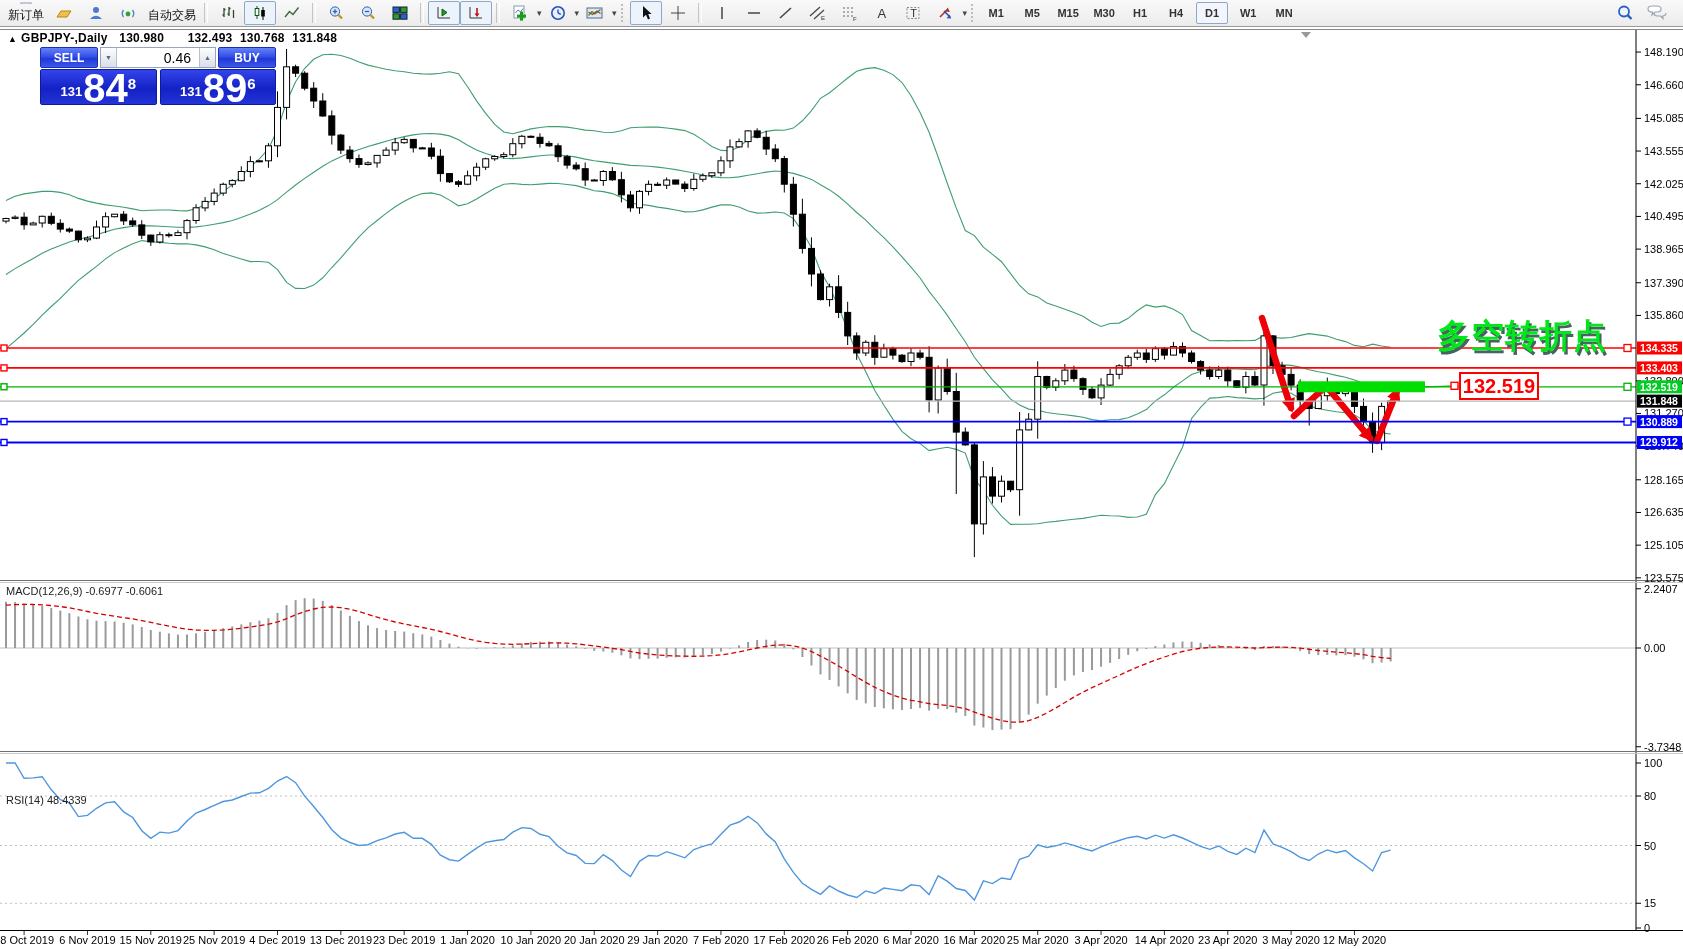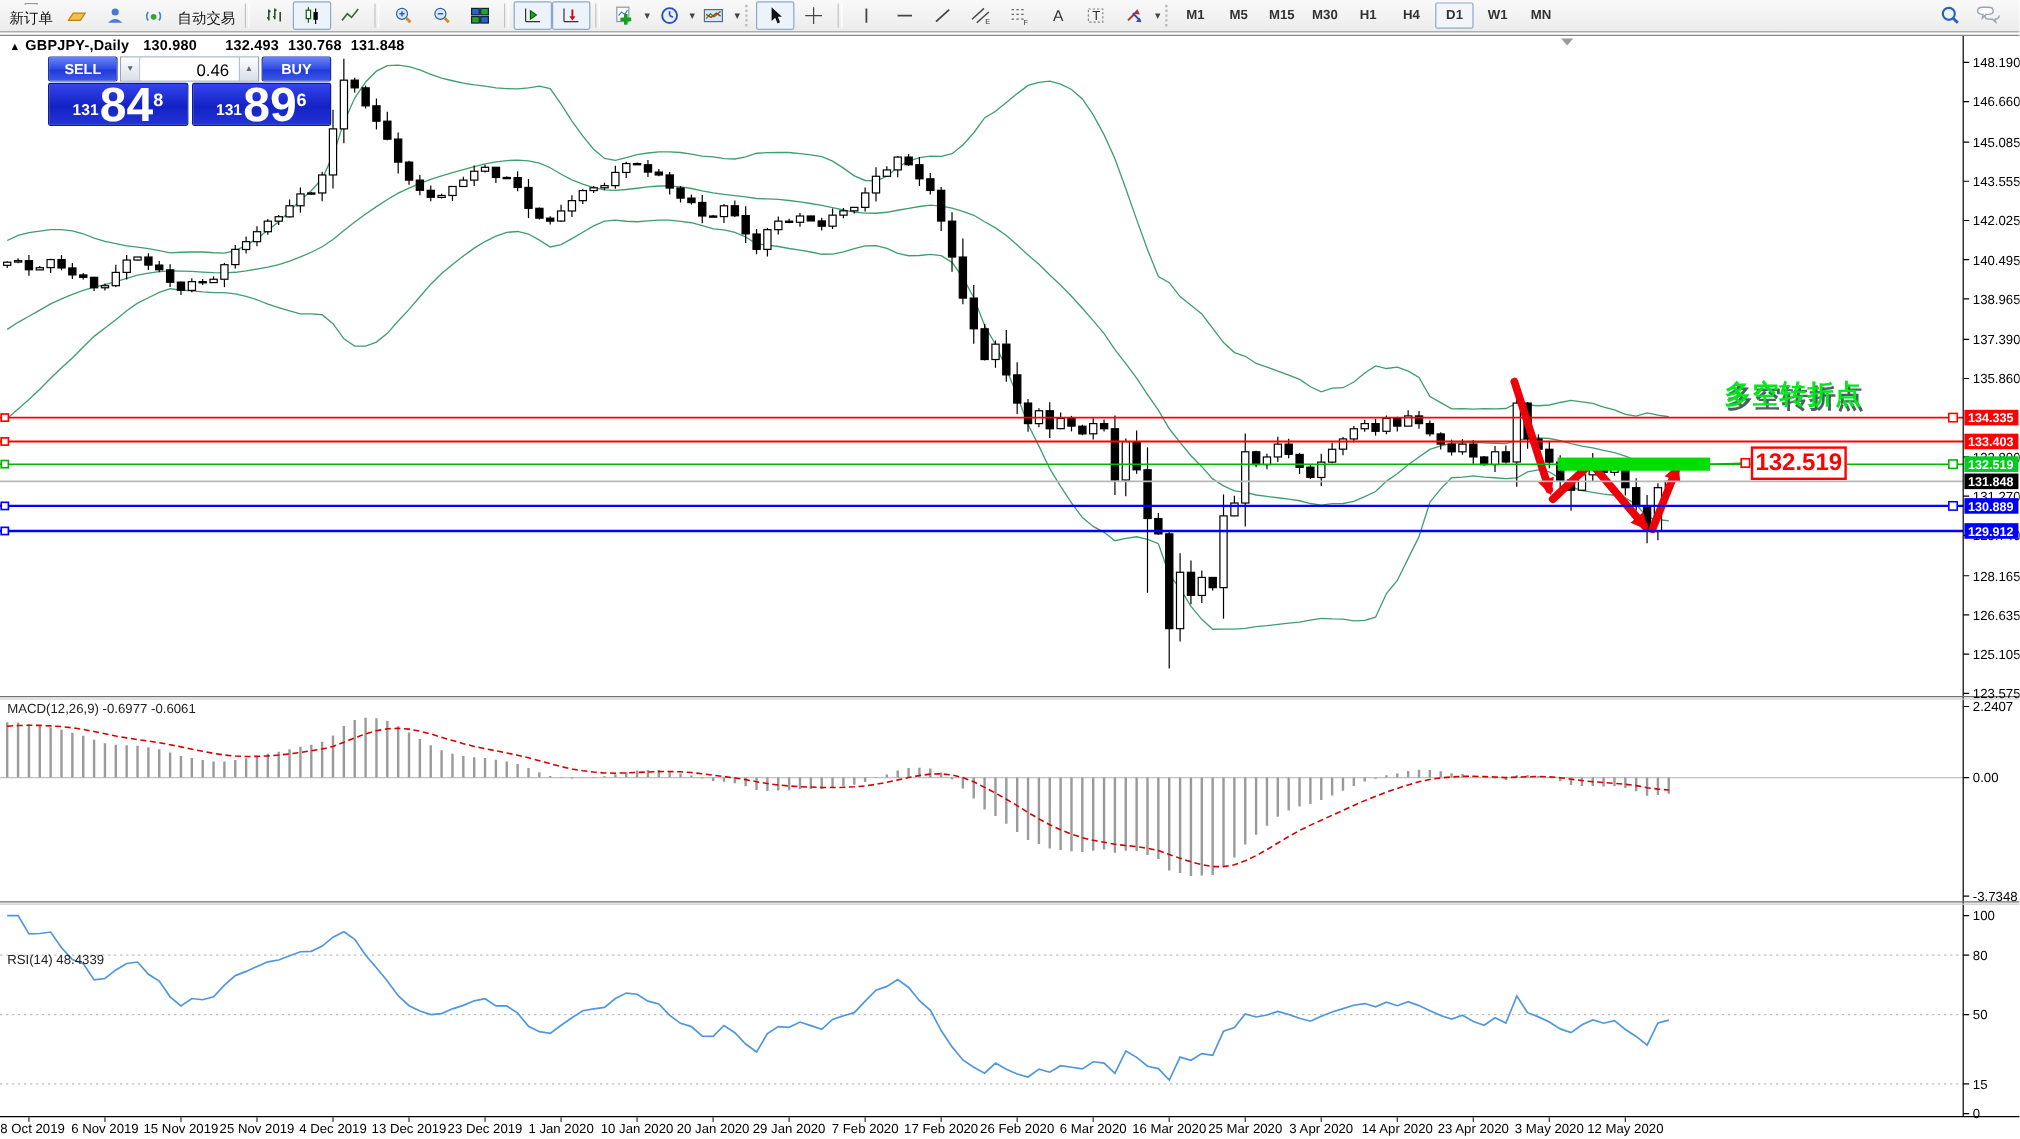--- a/index.html
+++ b/index.html
@@ -35,21 +35,21 @@
   .tp-vol{flex:1;display:flex;align-items:center;justify-content:flex-end;padding-right:8px;
     font-size:14px;color:#000;background:#fff;}
   .tp-row2{display:flex;height:36px;gap:3px;margin-top:1px;}
   .tp-tile{flex:1;background:linear-gradient(#3344ec,#1322c4 55%,#2334d8);border:1px solid #0d1a9a;border-radius:2px;
     color:#fff;display:flex;align-items:flex-end;justify-content:center;padding-bottom:2px;position:relative;}
   .tp-small{font-size:13px;font-weight:bold;margin:0 1px 3px 0;}
   .tp-big{font-size:40px;font-weight:bold;line-height:28px;}
   .tp-sup{font-size:15px;font-weight:bold;position:relative;top:-10px;}
   #macd-label{left:6px;top:585px;font-size:11px;color:#222;}
   #rsi-label{left:6px;top:757px;font-size:11px;color:#222;margin-top:37px;}
-  #cn-annotation{left:1437px;top:314px;font-size:22px;font-weight:bold;letter-spacing:1px;
+  #cn-annotation{left:1437px;top:314px;font-size:33px;font-weight:bold;letter-spacing:1px;
     color:#00e819;text-shadow:2px 3px 0 #47635f;white-space:nowrap;}
   #price-tag{left:1459px;top:372px;width:76px;height:24px;border:2px solid #ff0000;background:#fff;
     color:#ff0000;font-size:20px;font-weight:bold;display:flex;align-items:center;justify-content:center;}
   svg#cv{position:absolute;left:0;top:0;z-index:1;}
   text{font-family:"Liberation Sans","DejaVu Sans",sans-serif;}
 </style>
 </head>
 <body>
 
 <div class="toolbar">

